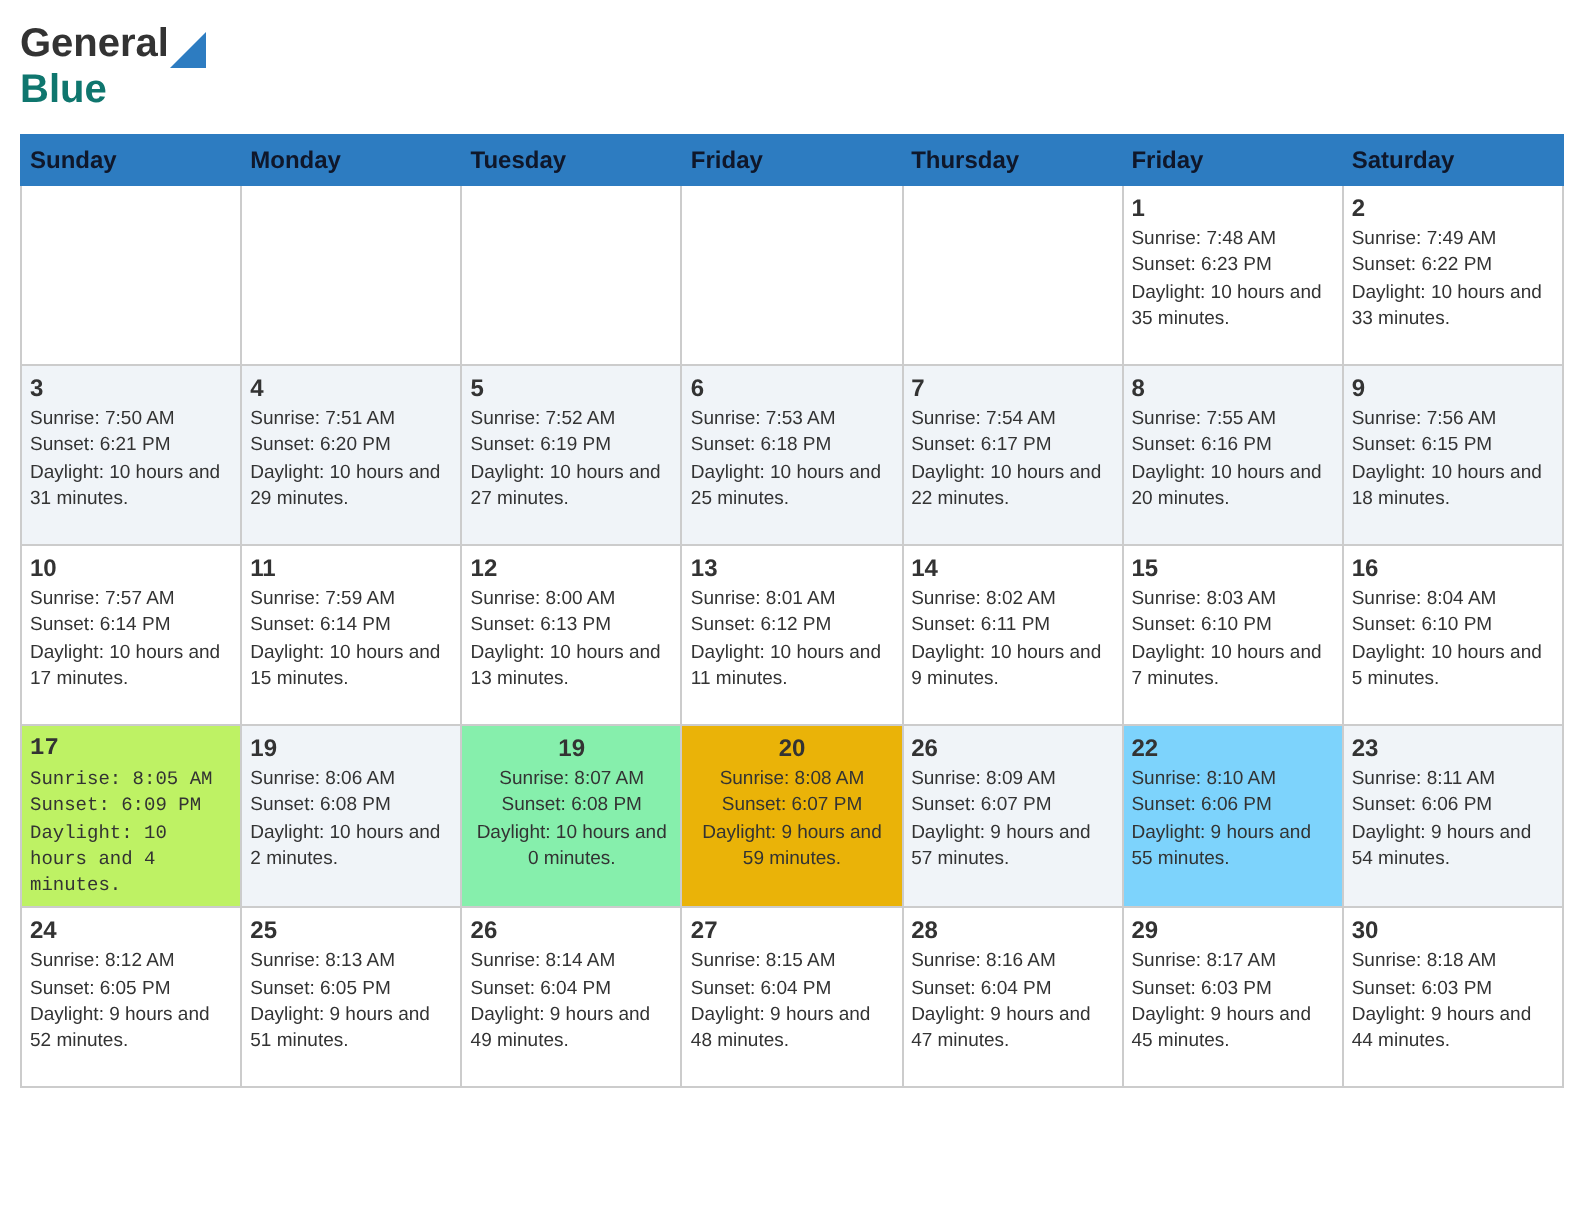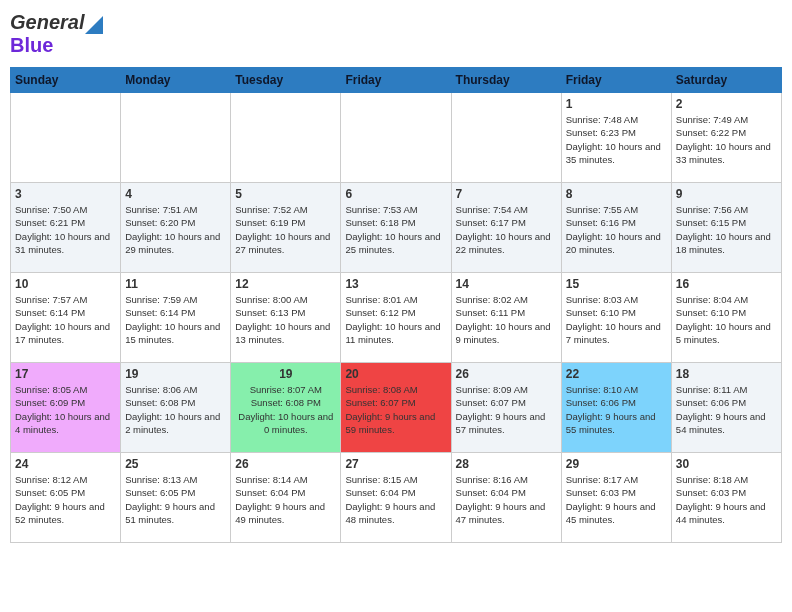--- a/index.html
+++ b/index.html
@@ -17,21 +17,20 @@
       margin-bottom: 10px;
     }
     .logo {
       display: flex;
       flex-direction: column;
       align-items: flex-start;
     }
     .logo-line {
       display: flex;
       align-items: flex-end;
-      font-style: italic;
     }
     .title-area {
       text-align: right;
     }
     .month-title {
       font-size: 36px;
       font-weight: normal;
       color: #222;
     }
     .location {
@@ -83,21 +82,21 @@
 
 <div class="header">
   <div class="logo">
     <div class="logo-line">
       <span style="font-size:20px; font-weight:bold; color:#333;">General</span>
       <svg width="18" height="22" viewBox="0 0 18 22" style="margin-left:1px; margin-top:2px;">
         <polygon points="0,22 18,22 18,4" fill="#2d7cc1"></polygon>
       </svg>
     </div>
     <div>
-      <span style="font-size:20px; font-weight:bold; color:#6d28d9;">Blue</span>
+      <span style="font-size:20px; font-weight:bold; color:#0f766e;">Blue</span>
     </div>
   </div>
   <div class="title-area">
     <div class="month-title"></div>
     <div class="location"></div>
   </div>
 </div>
 
 <table class="calendar-table">
   <thead>
@@ -181,46 +180,46 @@
         <td>
           <span class="day-number">15</span>
           <div class="day-info">Sunrise: 8:03 AM<br>Sunset: 6:10 PM<br>Daylight: 10 hours and 7 minutes.</div>
         </td>
         <td>
           <span class="day-number">16</span>
           <div class="day-info">Sunrise: 8:04 AM<br>Sunset: 6:10 PM<br>Daylight: 10 hours and 5 minutes.</div>
         </td>
       </tr>
       <tr>
-        <td style="background: #f0abfc;">
+        <td style="background: #bef264; font-family: Liberation Mono, monospace;">
           <span class="day-number">17</span>
           <div class="day-info">Sunrise: 8:05 AM<br>Sunset: 6:09 PM<br>Daylight: 10 hours and 4 minutes.</div>
         </td>
         <td style="background: rgb(240, 244, 248);">
           <span class="day-number">19</span>
           <div class="day-info">Sunrise: 8:06 AM<br>Sunset: 6:08 PM<br>Daylight: 10 hours and 2 minutes.</div>
         </td>
         <td style="background: #86efac; text-align: center;">
           <span class="day-number">19</span>
           <div class="day-info">Sunrise: 8:07 AM<br>Sunset: 6:08 PM<br>Daylight: 10 hours and 0 minutes.</div>
         </td>
-        <td style="background: #ef4444;">
+        <td style="background: #eab308; text-align: center;">
           <span class="day-number">20</span>
           <div class="day-info">Sunrise: 8:08 AM<br>Sunset: 6:07 PM<br>Daylight: 9 hours and 59 minutes.</div>
         </td>
         <td style="background: rgb(240, 244, 248);">
           <span class="day-number">26</span>
           <div class="day-info">Sunrise: 8:09 AM<br>Sunset: 6:07 PM<br>Daylight: 9 hours and 57 minutes.</div>
         </td>
         <td style="background: #7dd3fc;">
           <span class="day-number">22</span>
           <div class="day-info">Sunrise: 8:10 AM<br>Sunset: 6:06 PM<br>Daylight: 9 hours and 55 minutes.</div>
         </td>
         <td style="background: rgb(240, 244, 248);">
-          <span class="day-number">18</span>
+          <span class="day-number">23</span>
           <div class="day-info">Sunrise: 8:11 AM<br>Sunset: 6:06 PM<br>Daylight: 9 hours and 54 minutes.</div>
         </td>
       </tr>
       <tr>
         <td>
           <span class="day-number">24</span>
           <div class="day-info">Sunrise: 8:12 AM<br>Sunset: 6:05 PM<br>Daylight: 9 hours and 52 minutes.</div>
         </td>
         <td>
           <span class="day-number">25</span>

